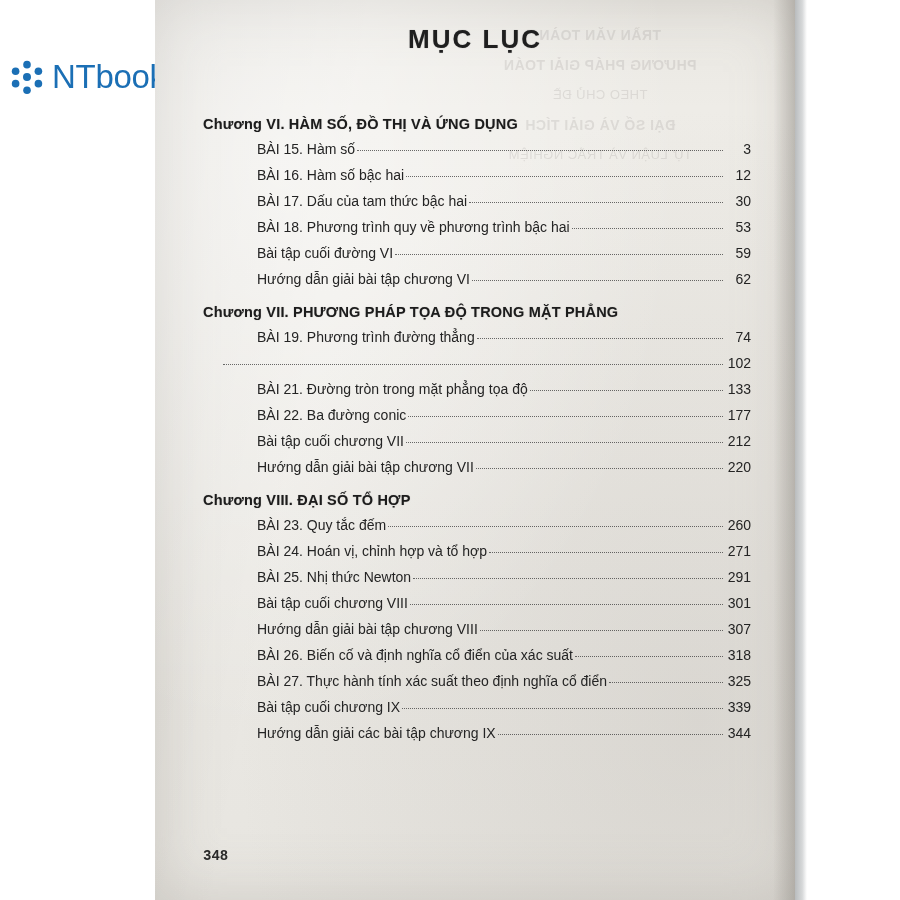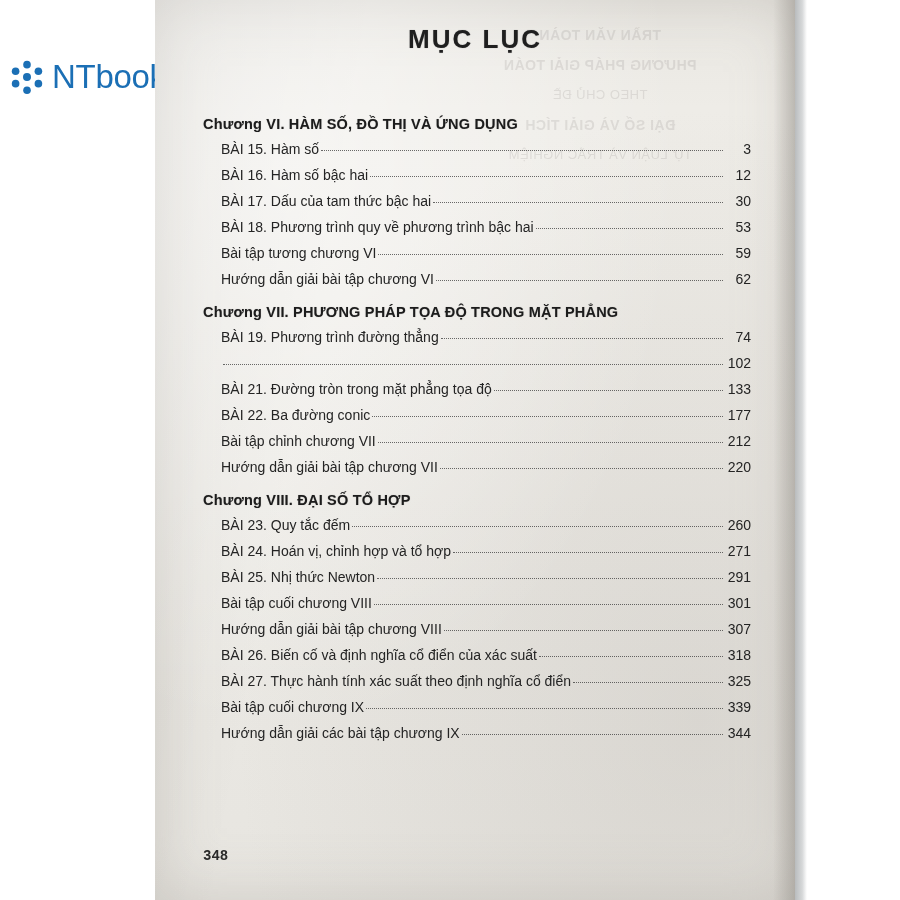--- a/index.html
+++ b/index.html
@@ -146,20 +146,21 @@
     display: flex;
     align-items: baseline;
     font-size: 14px;
     color: #242424;
     margin: 0 0 4px 0;
     padding-left: 18px;
     line-height: 22px;
   }
   .entry .label {
     white-space: nowrap;
+    margin-left: 36px;
   }
   .entry .dots {
     flex: 1 1 auto;
     margin: 0 2px;
     border-bottom: 1.5px dotted #3a3a3a;
     transform: translateY(-3px);
     min-width: 10px;
     opacity: 0.75;
   }
   .entry .page {
@@ -231,21 +232,21 @@
           <span class="label">BÀI 17. Dấu của tam thức bậc hai</span>
           <span class="dots"></span>
           <span class="page">30</span>
         </div>
         <div class="entry">
           <span class="label">BÀI 18. Phương trình quy về phương trình bậc hai</span>
           <span class="dots"></span>
           <span class="page">53</span>
         </div>
         <div class="entry">
-          <span class="label">Bài tập tương chương VI</span>
+          <span class="label">Bài tập cuối đường VI</span>
           <span class="dots"></span>
           <span class="page">59</span>
         </div>
         <div class="entry">
           <span class="label">Hướng dẫn giải bài tập chương VI</span>
           <span class="dots"></span>
           <span class="page">62</span>
         </div>
 
         <div class="chapter">Chương VII. PHƯƠNG PHÁP TỌA ĐỘ TRONG MẶT PHẲNG</div>
@@ -262,21 +263,21 @@
           <span class="label">BÀI 21. Đường tròn trong mặt phẳng tọa độ</span>
           <span class="dots"></span>
           <span class="page">133</span>
         </div>
         <div class="entry">
           <span class="label">BÀI 22. Ba đường conic</span>
           <span class="dots"></span>
           <span class="page">177</span>
         </div>
         <div class="entry">
-          <span class="label">Bài tập chỉnh chương VII</span>
+          <span class="label">Bài tập cuối chương VII</span>
           <span class="dots"></span>
           <span class="page">212</span>
         </div>
         <div class="entry">
           <span class="label">Hướng dẫn giải bài tập chương VII</span>
           <span class="dots"></span>
           <span class="page">220</span>
         </div>
 
         <div class="chapter">Chương VIII. ĐẠI SỐ TỔ HỢP</div>

